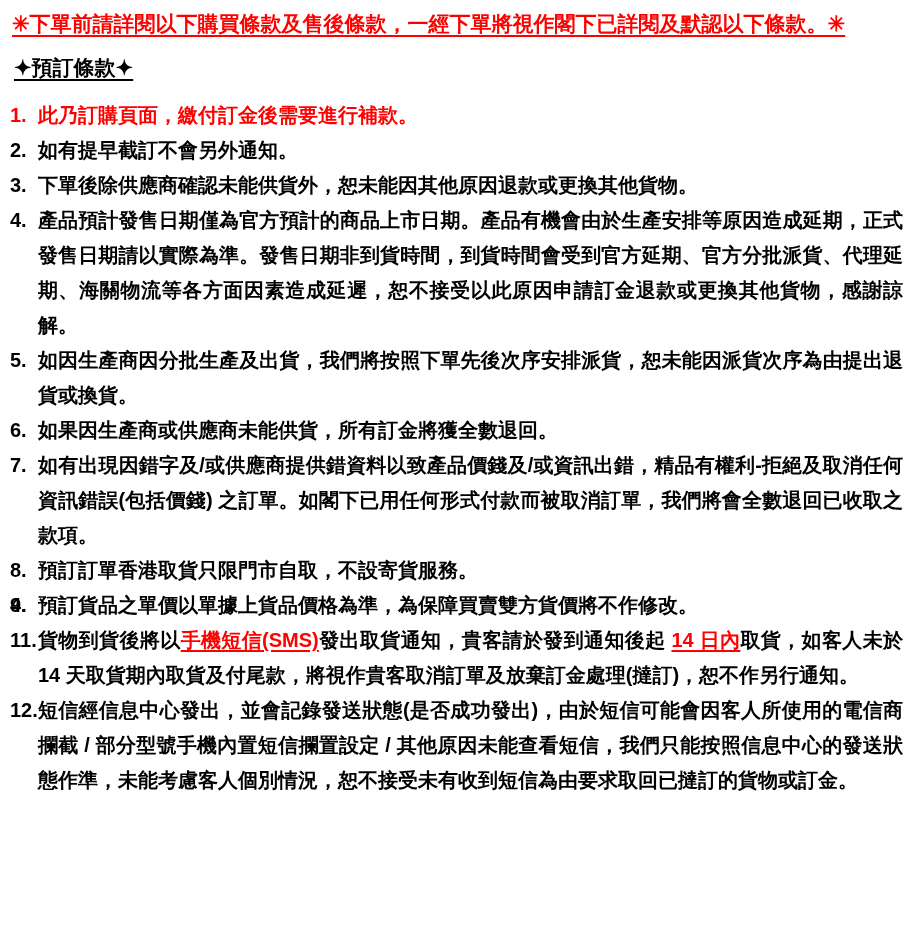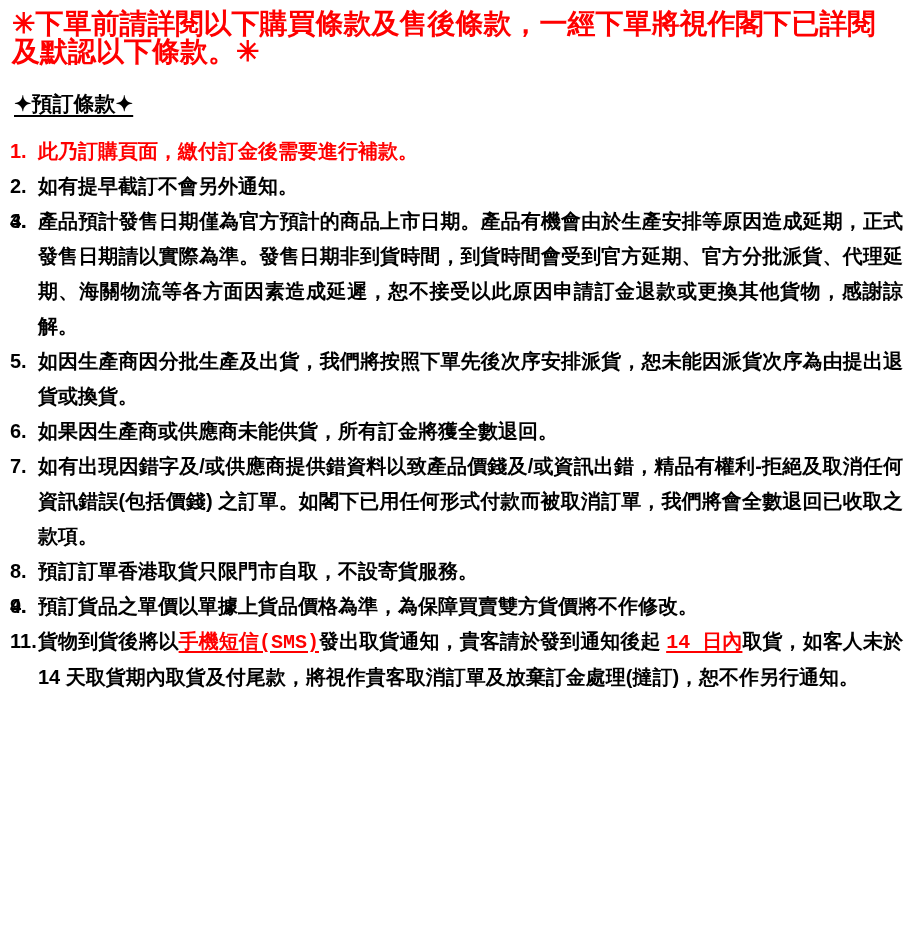--- a/index.html
+++ b/index.html
@@ -13,24 +13,25 @@
     height: 948px;
     box-sizing: border-box;
     padding: 6px 10px 0 10px;
     background: var(--bg, #ffffff);
     font-family: "Liberation Sans", sans-serif;
     font-weight: bold;
     color: var(--black, #000000);
     overflow: hidden;
   }
   .notice {
-    margin: 4px 0 24px 2px;
-    font-size: 28px;
+    margin: 4px 0 16px 2px;
+    font-size: 21px;
     line-height: 28px;
     color: var(--red, #ff0000);
+    text-decoration: underline;
     text-underline-offset: 4px;
   }
   .section-title {
     display: inline-block;
     margin: 0 0 16px 4px;
     font-size: 21px;
     line-height: 28px;
     color: var(--black, #000000);
     text-decoration: underline;
     text-underline-offset: 4px;
@@ -51,44 +52,44 @@
   ol.terms li .num {
     position: absolute;
     left: 0;
     top: 0;
   }
   ol.terms li.red { color: var(--red, #ff0000); }
   .red-underline {
     color: var(--red, #ff0000);
     text-decoration: underline;
     text-underline-offset: 3px;
-    font-family: Liberation Mono, monospace;
   }
   a.inline-link {
     color: var(--link, #0000ee);
     text-decoration: underline;
     text-underline-offset: 3px;
     font-weight: bold;
     cursor: pointer;
   }
 </style>
 </head>
 <body>
 
 <div class="page">
   <p class="notice">✳下單前請詳閱以下購買條款及售後條款，一經下單將視作閣下已詳閱及默認以下條款。✳</p>
 
   <h2 class="section-title">✦預訂條款✦</h2>
 
   <ol class="terms" id="terms-list">
       <li class="red"><span class="num">1.</span><span>此乃訂購頁面，繳付訂金後需要進行補款。</span></li>
       <li><span class="num">2.</span><span>如有提早截訂不會另外通知。</span></li>
-      <li><span class="num">3.</span></li>
+      <li><span class="num">3.</span><span>下單後除供應商確認未能供貨外，恕未能因其他原因退款或更換其他貨物。</span></li>
       <li><span class="num">4.</span><span>產品預計發售日期僅為官方預計的商品上市日期。產品有機會由於生產安排等原因造成延期，正式發售日期請以實際為準。發售日期非到貨時間，到貨時間會受到官方延期、官方分批派貨、代理延期、海關物流等各方面因素造成延遲，恕不接受以此原因申請訂金退款或更換其他貨物，感謝諒解。</span></li>
       <li><span class="num">5.</span><span>如因生產商因分批生產及出貨，我們將按照下單先後次序安排派貨，恕未能因派貨次序為由提出退貨或換貨。</span></li>
       <li><span class="num">6.</span><span>如果因生產商或供應商未能供貨，所有訂金將獲全數退回。</span></li>
       <li><span class="num">7.</span><span>如有出現因錯字及/或供應商提供錯資料以致產品價錢及/或資訊出錯，精品有權利-拒絕及取消任何資訊錯誤(包括價錢) 之訂單。如閣下已用任何形式付款而被取消訂單，我們將會全數退回已收取之款項。</span></li>
       <li><span class="num">8.</span><span>預訂訂單香港取貨只限門市自取，不設寄貨服務。</span></li>
       <li><span class="num">9.</span></li>
       <li><span class="num">4.</span><span>預訂貨品之單價以單據上貨品價格為準，為保障買賣雙方貨價將不作修改。</span></li>
       <li><span class="num">11.</span><span>貨物到貨後將以</span><span class="red-underline">手機短信(SMS)</span><span>發出取貨通知，貴客請於發到通知後起 </span><span class="red-underline">14 日內</span><span>取貨，如客人未於 14 天取貨期內取貨及付尾款，將視作貴客取消訂單及放棄訂金處理(撻訂)，恕不作另行通知。</span></li>
+      <li><span class="num">12.</span><span>短信經信息中心發出，並會記錄發送狀態(是否成功發出)，由於短信可能會因客人所使用的電信商攔截 / 部分型號手機內置短信攔置設定 / 其他原因未能查看短信，我們只能按照信息中心的發送狀態作準，未能考慮客人個別情況，恕不接受未有收到短信為由要求取回已撻訂的貨物或訂金。</span></li>
     </ol>
 </div>
 
 </body></html>

